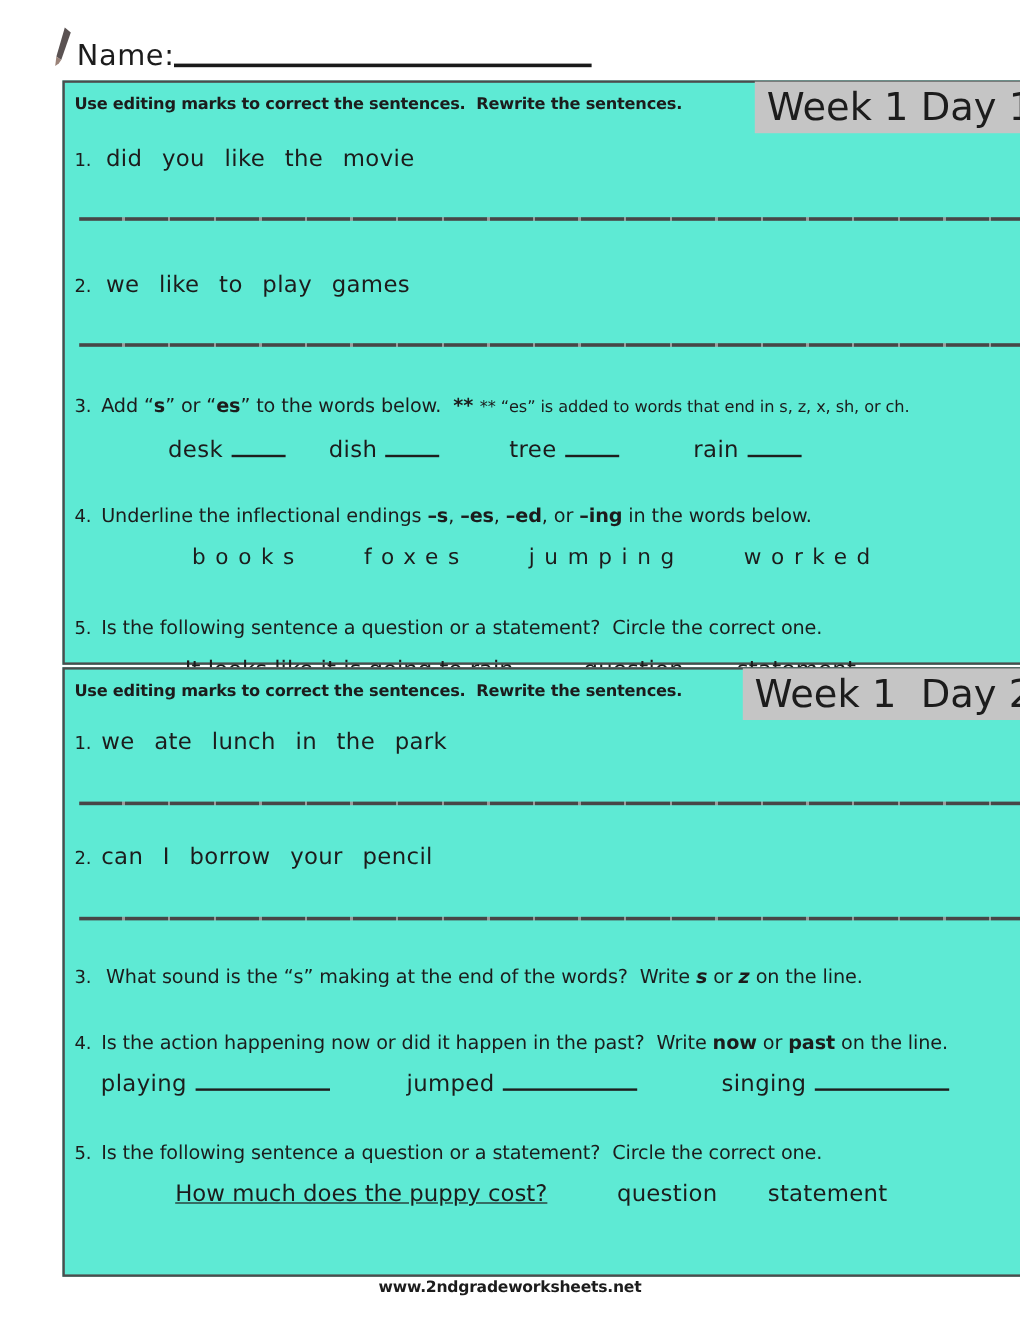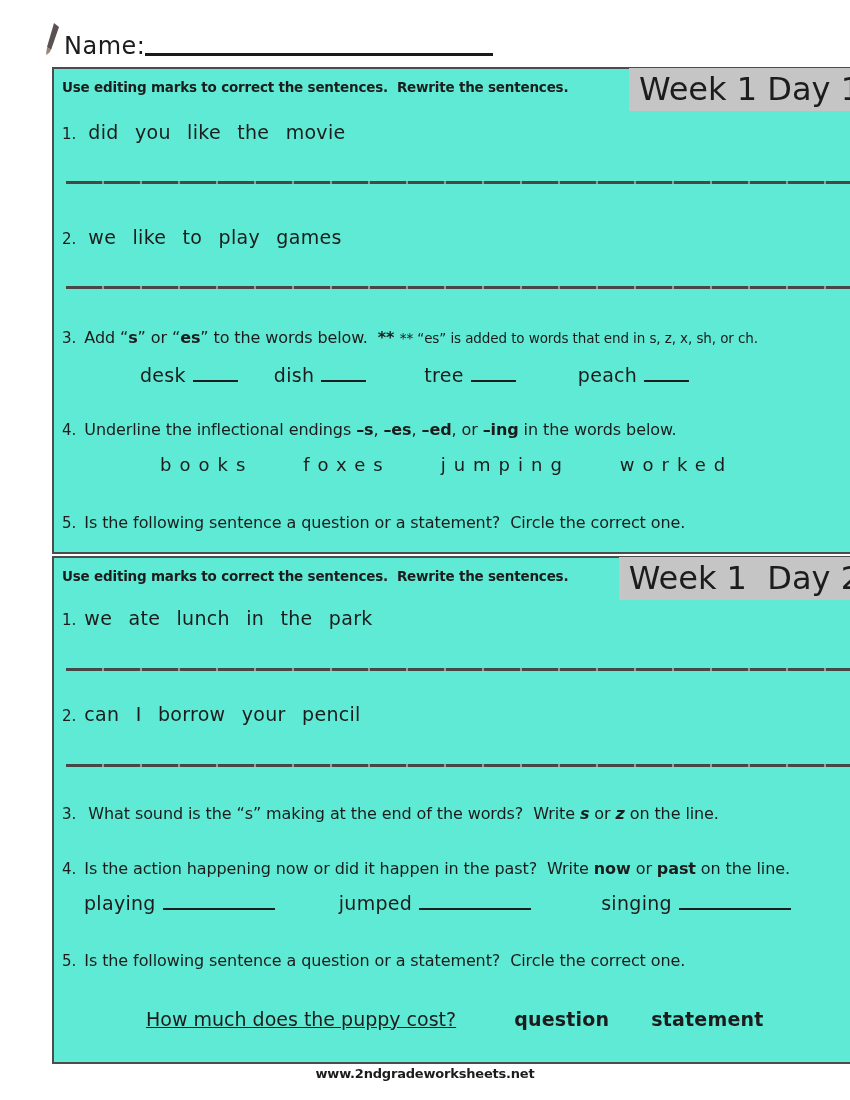--- a/index.html
+++ b/index.html
@@ -93,21 +93,21 @@
   .blank.w45  { width: 45px; }
   .blank.w52  { width: 52px; }
   .blank.w110 { width: 112px; }
 
   
   .spaced-row { display: flex; font-size: 18px; }
   .spaced-row .sp-word { letter-spacing: 8px; }
 
   
   .choice-row { display: flex; align-items: baseline; font-size: 19px; }
-  .choice-row .opt { font-weight: bold; letter-spacing: 0.2px; margin-top: 24px; }
+  .choice-row .opt { font-weight: normal; letter-spacing: 0.2px; }
 
   
   .box1 .m-q1     { margin-top: 13px; }
   .box1 .m-line1  { margin-top: 38px; }
   .box1 .m-q2     { margin-top: 42px; }
   .box1 .m-line2  { margin-top: 38px; }
   .box1 .m-q3     { margin-top: 39px; }
   .box1 .m-words3 { margin-top: 17px; }
   .box1 .m-q4     { margin-top: 34px; }
   .box1 .m-words4 { margin-top: 15px; }
@@ -210,21 +210,21 @@
         </span>
       <span class="grp g2">
           <span class="word">dish</span>
           <span class="blank w45"></span>
         </span>
       <span class="grp g3">
           <span class="word">tree</span>
           <span class="blank w45"></span>
         </span>
       <span class="grp g4">
-          <span class="word">peach</span>
+          <span class="word">rain</span>
           <span class="blank w45"></span>
         </span>
     </div>
 
     <div class="q m-q4">
       <span class="qnum tight">4.</span>
       <span class="prompt keep-sp"><span>Underline the inflectional endings </span><span class="b">–s</span><span>, </span><span class="b">–es</span><span>, </span><span class="b">–ed</span><span>, or </span><span class="b">–ing</span><span> in the words below.</span></span>
     </div>
     <div class="spaced-row d1w4 m-words4">
       <span class="sp-word grp g1">books</span>

